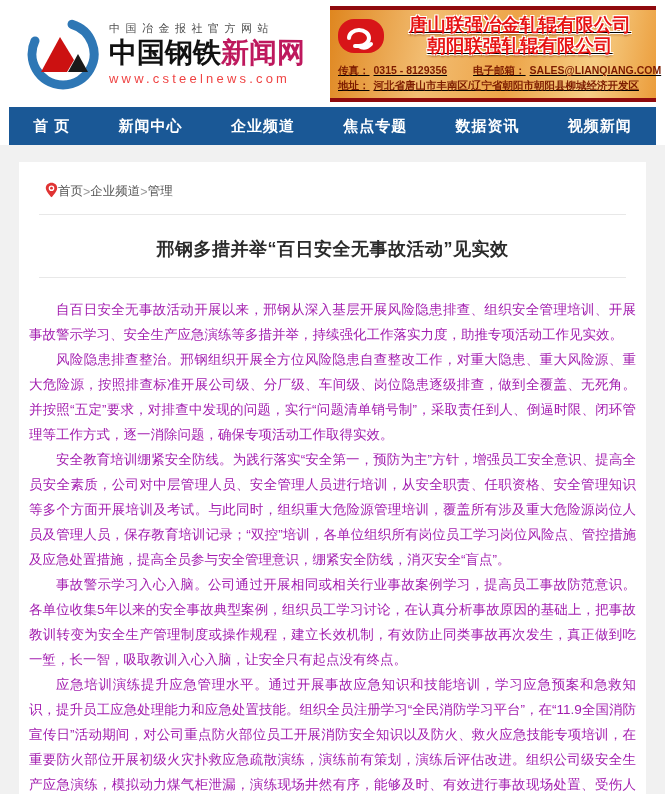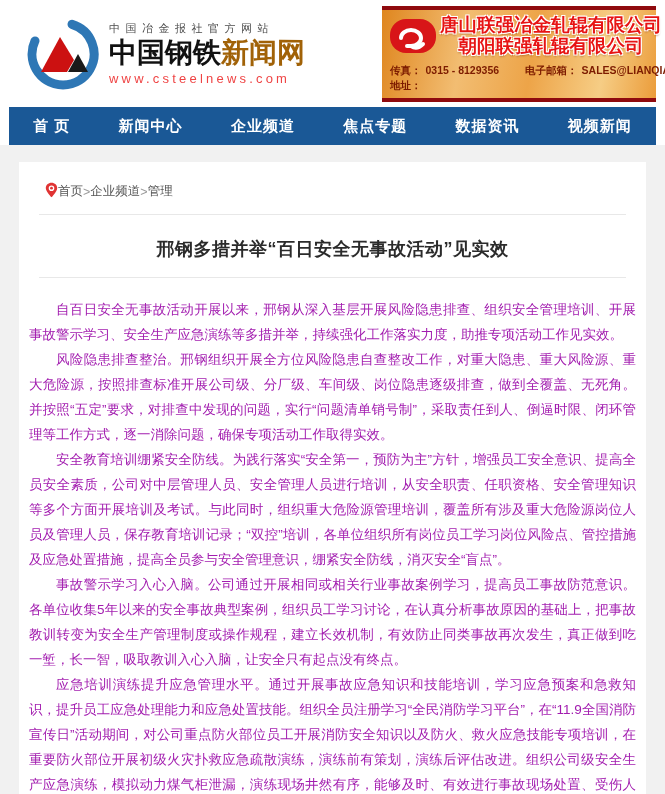--- a/index.html
+++ b/index.html
@@ -13,27 +13,27 @@
 
   
   .header { display:flex; align-items:center; justify-content:space-between;
             background:#ffffff; height:107px; padding:0 0 0 18px; }
   .logo-block { display:flex; align-items:center; gap:10px; cursor:pointer; }
   .logo-mark svg { display:block; }
   .logo-text { display:flex; flex-direction:column; }
   .logo-tagline { font-size:11px; color:#4d4d4d; letter-spacing:5.5px; margin-bottom:2px; }
   .logo-title { font-family:"Liberation Serif","DejaVu Serif",serif; font-weight:700;
                 font-size:28px; color:#111; line-height:1.1; white-space:nowrap; }
-  .logo-title .red { color:#a16207; }
+  .logo-title .red { color:#be185d; }
   .logo-url { font-size:13px; color:#ef4444; letter-spacing:3.2px; margin-top:2px; }
 
   
-  .ad { width:274px; height:96px; border-top:4px solid #8f0a0e; border-bottom:4px solid #8f0a0e;
+  .ad { width:326px; height:96px; border-top:4px solid #8f0a0e; border-bottom:4px solid #8f0a0e;
         background:linear-gradient(100deg,#df861f 0%,#f2bd72 30%,#eda448 55%,#f6cd85 80%,#eb9c3a 100%);
-        cursor:pointer; display:flex; flex-direction:column; }
+        cursor:pointer; display:flex; flex-direction:column;text-decoration:underline; }
   .ad-main { display:flex; align-items:center; flex:1; padding:2px 4px 0 4px; }
   .ad-logo { flex:0 0 54px; display:flex; align-items:center; justify-content:center; }
   .ad-company { flex:1; text-align:center; font-family:"Liberation Serif","DejaVu Serif",serif;
                 font-weight:700; color:#e71414; font-size:18.5px; line-height:1.15; white-space:nowrap;
                 text-shadow:-1px -1px 0 #fff,1px -1px 0 #fff,-1px 1px 0 #fff,1px 1px 0 #fff,0 2px 2px rgba(120,40,0,.45); }
   .ad-contact { padding:2px 6px 4px 8px; font-size:10.5px; font-weight:700; color:#7d1c00;
                 line-height:1.45; white-space:nowrap; }
   .ad-contact-row { display:flex; gap:4px; }
   .ad-contact-row .wide-gap { margin-left:22px; }
 
@@ -98,20 +98,21 @@
       </div>
       <div class="ad-contact">
         <div class="ad-contact-row">
           <span>传真：</span>
           <span>0315 - 8129356</span>
           <span class="wide-gap">电子邮箱：</span>
           <span>SALES@LIANQIANG.COM</span>
         </div>
         <div class="ad-contact-row">
           <span>地址：</span>
+          <span>河北省唐山市丰南区/辽宁省朝阳市朝阳县柳城经济开发区</span>
         </div>
       </div>
     </div>
   </div>
 
   <div class="nav">
     <span class="nav-item">首 页</span>
     <span class="nav-item">新闻中心</span>
     <span class="nav-item">企业频道</span>
     <span class="nav-item">焦点专题</span>

